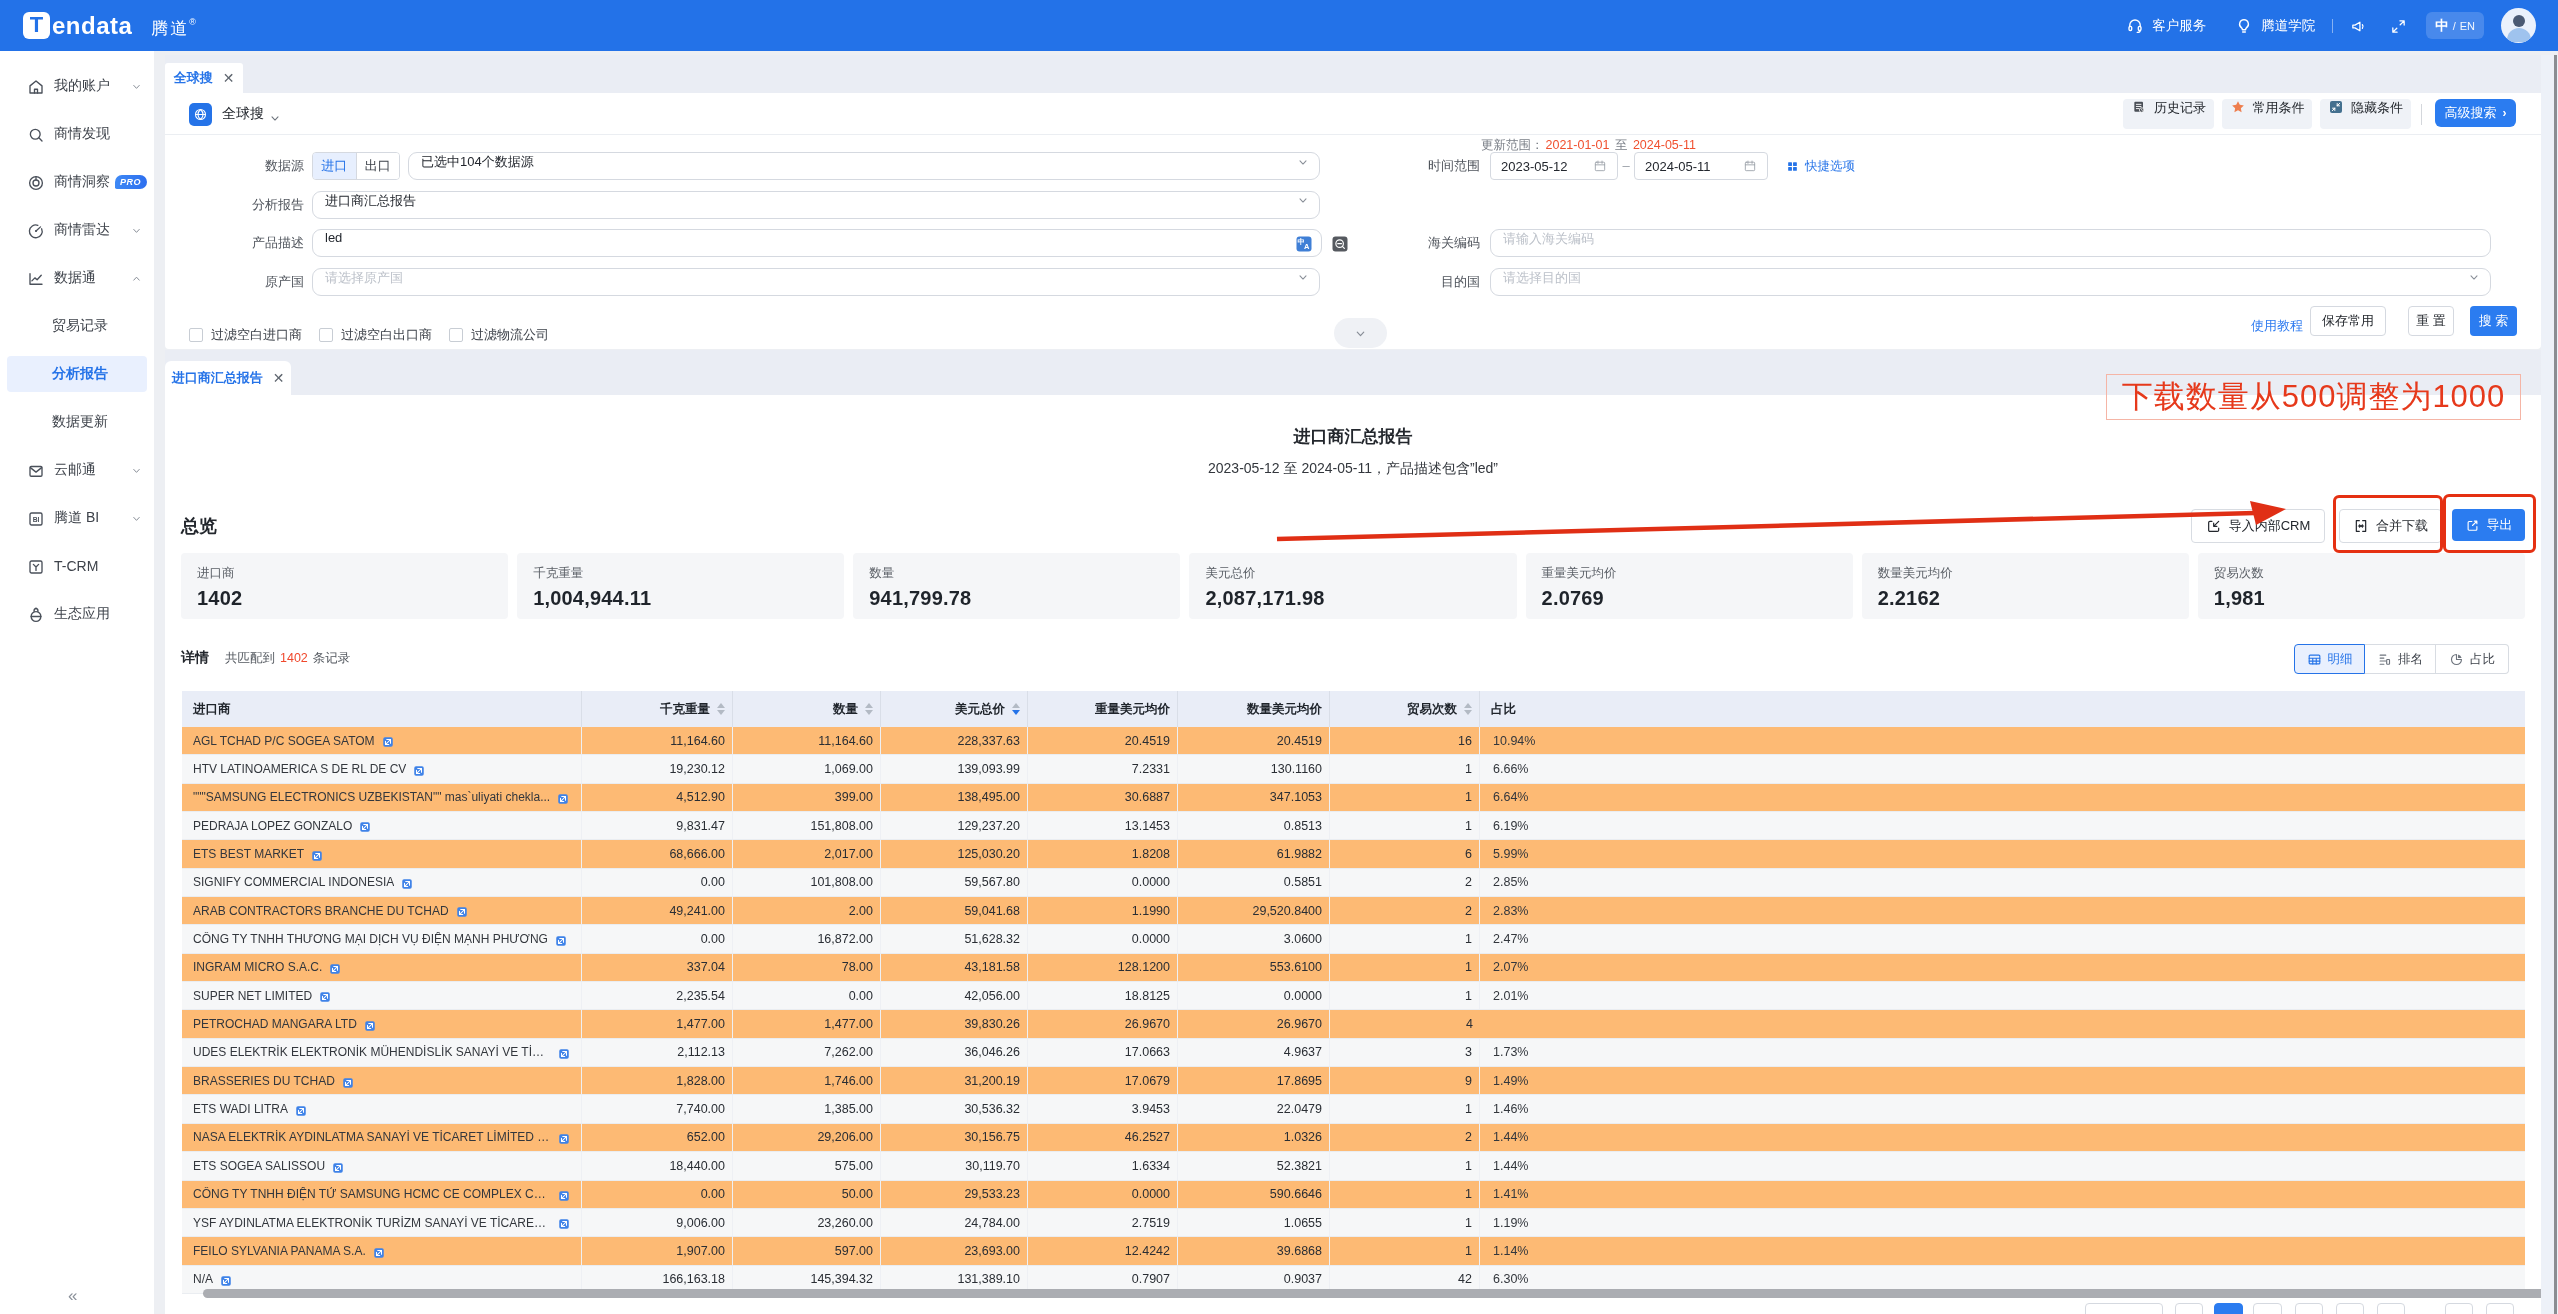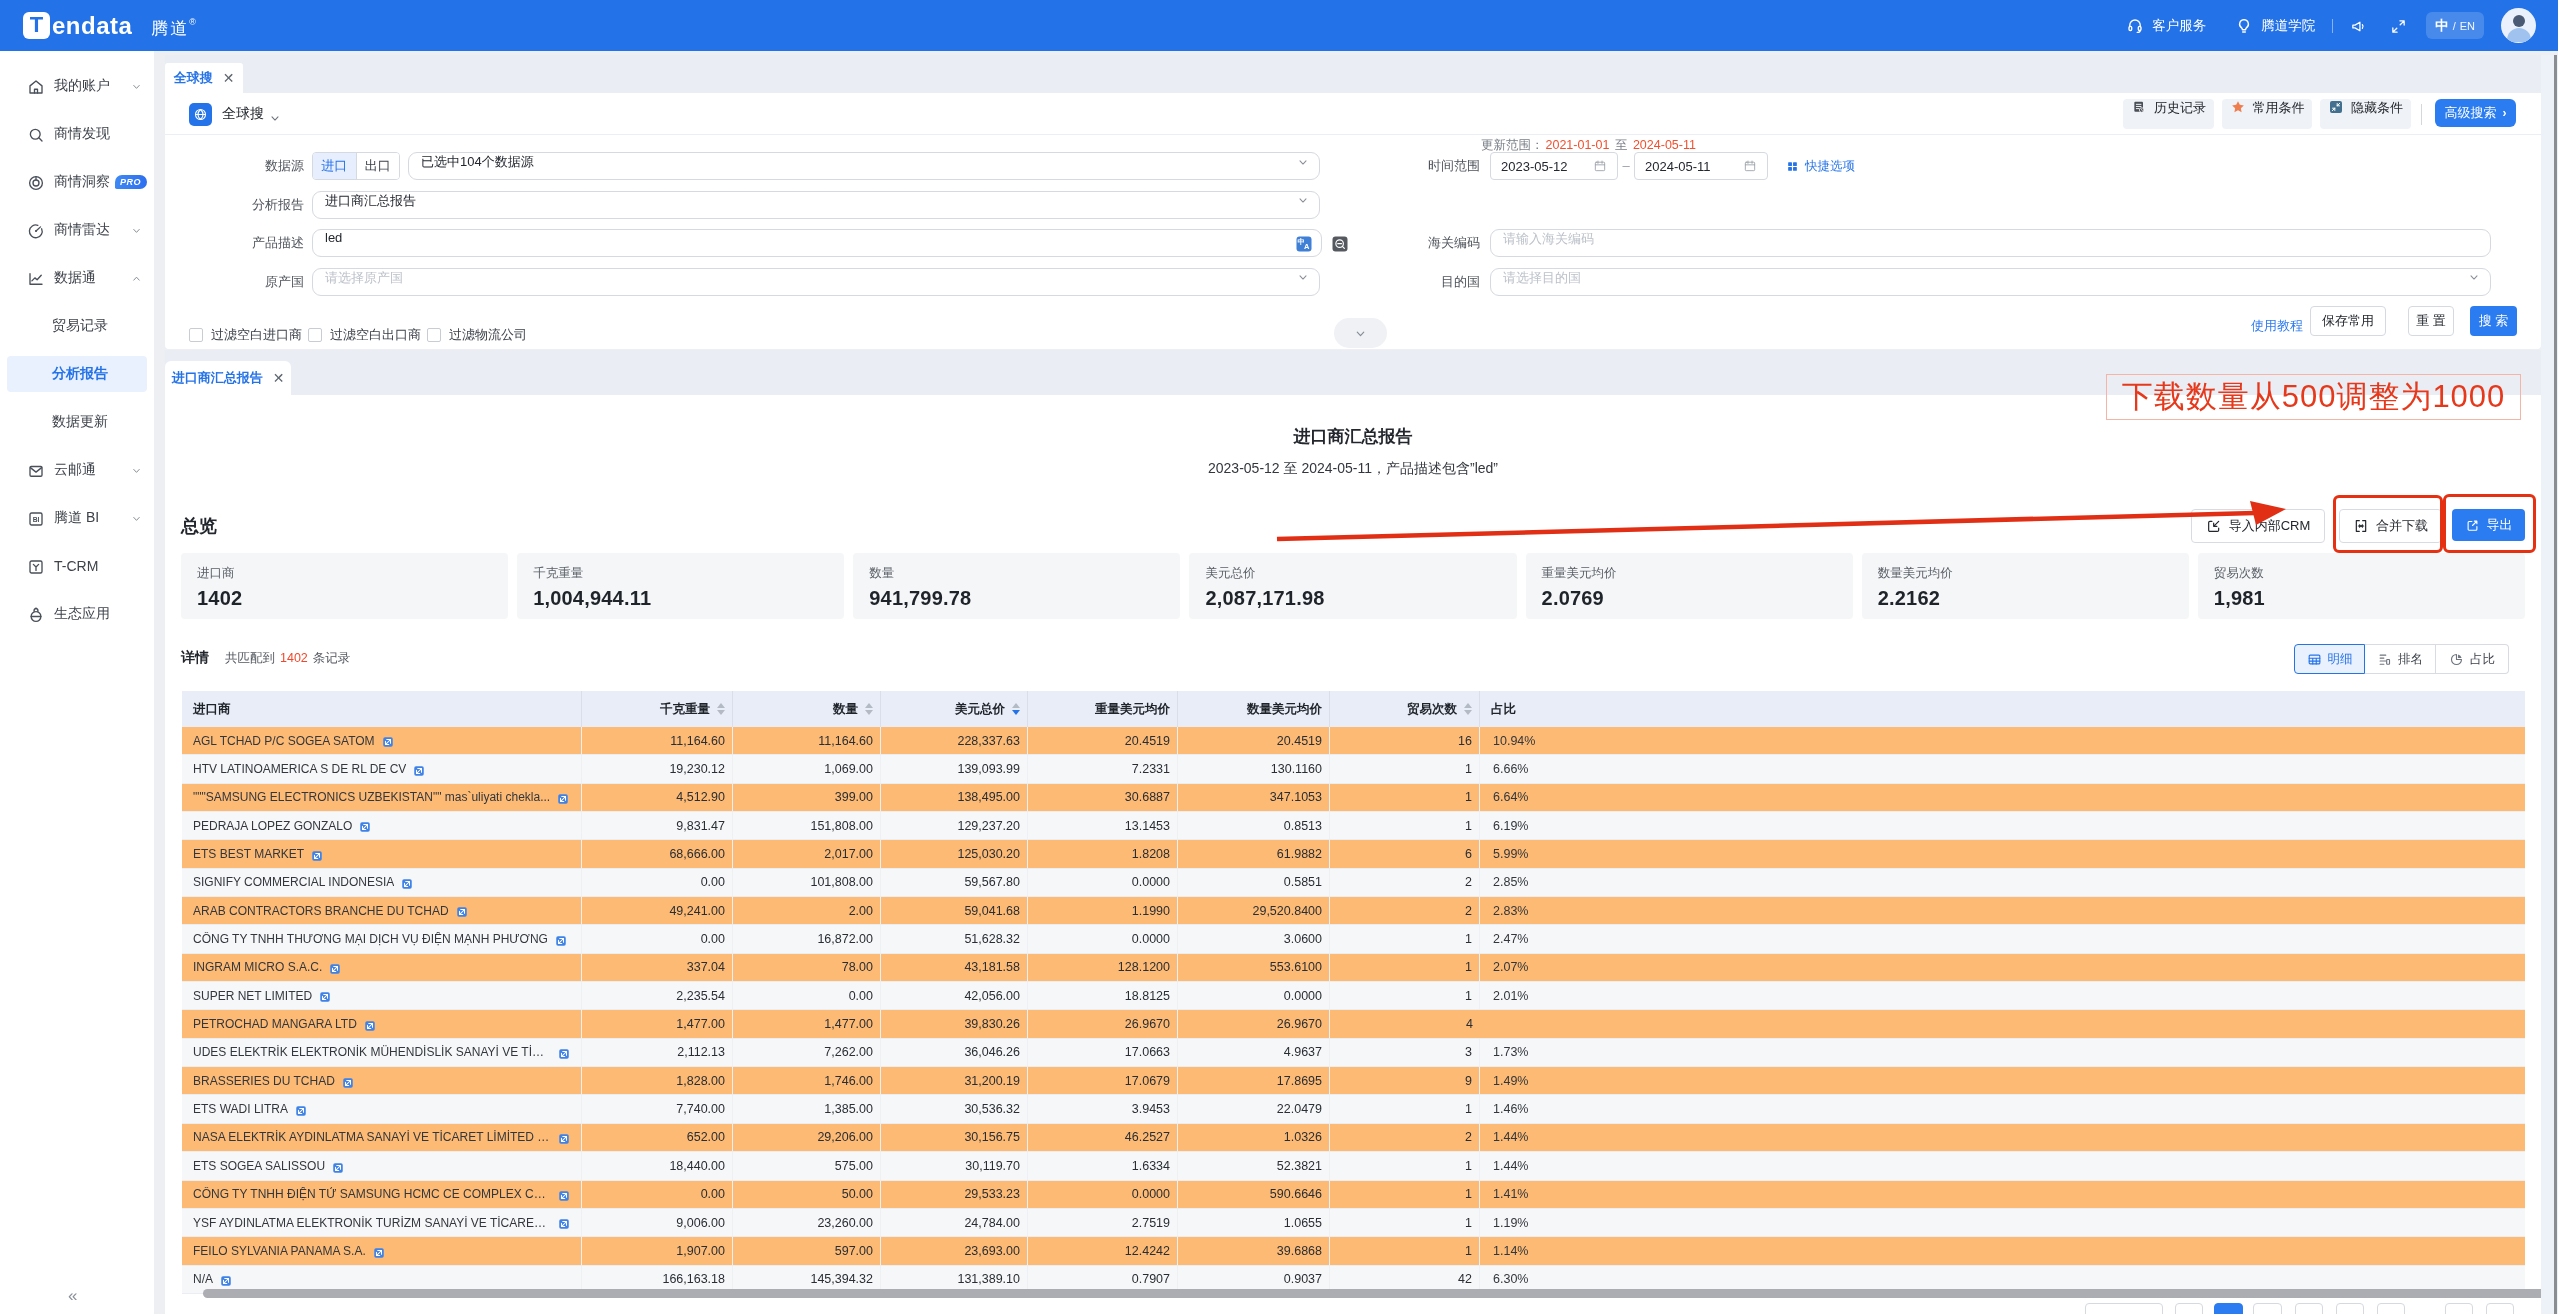--- a/index.html
+++ b/index.html
@@ -81,21 +81,21 @@
 .upd b{color:#F0502F;font-weight:400;margin:0 2px}
 .dtbox{position:absolute;height:28px;border:1px solid #D5D9E0;border-radius:4px;font-size:13px;color:#23272E;display:flex;align-items:center;padding:0 10px;justify-content:space-between}
 .dtbox svg{width:14px;height:14px;color:#9AA0A8}
 .ddash{position:absolute;left:1453px;top:59px;width:16px;text-align:center;color:#9AA0A8;line-height:28px;font-size:13px}
 .quick{position:absolute;left:1621px;top:59px;display:flex;align-items:center;gap:6px;color:#2573E8;font-size:12.5px;line-height:28px;cursor:pointer}
 .quick svg{width:13px;height:13px}
 .tricon{position:absolute;right:8px;top:5px;width:18px;height:18px}
 .tricon svg{width:18px;height:18px}
 .synbtn{position:absolute;left:1166px;top:141px;width:18px;height:18px;cursor:pointer}
 .synbtn svg{width:18px;height:18px}
-.cbrow{position:absolute;left:24px;top:233px;display:flex;gap:6px;align-items:center}
+.cbrow{position:absolute;left:24px;top:233px;display:flex;gap:17px;align-items:center}
 .cb{display:flex;align-items:center;gap:8px;cursor:pointer}
 .cbx{width:14px;height:14px;border:1px solid #C8CDD4;border-radius:2px;background:#fff}
 .cblb{font-size:13px;color:#3D424A}
 .fold{position:absolute;left:1169px;top:225px;width:53px;height:30px;background:#EFF1F5;border-radius:15px;display:flex;align-items:center;justify-content:center;color:#878D96;cursor:pointer}
 .fold svg{width:13px;height:13px}
 .tut{position:absolute;left:2086px;top:218px;font-size:13px;color:#2E7BF0;line-height:30px;cursor:pointer}
 .fbtn{position:absolute;top:213px;height:30px;border:1px solid #D5D9E0;border-radius:4px;background:#fff;font-size:13px;color:#23272D;display:flex;align-items:center;justify-content:center;cursor:pointer}
 .fb-save{left:2145px;width:76px}
 .fb-reset{left:2243px;width:46px}
 .fb-search{position:absolute;left:2305px;top:213px;width:47px;height:30px;background:#2B7CF0;border-radius:4px;color:#fff;font-size:13px;display:flex;align-items:center;justify-content:center;cursor:pointer}

